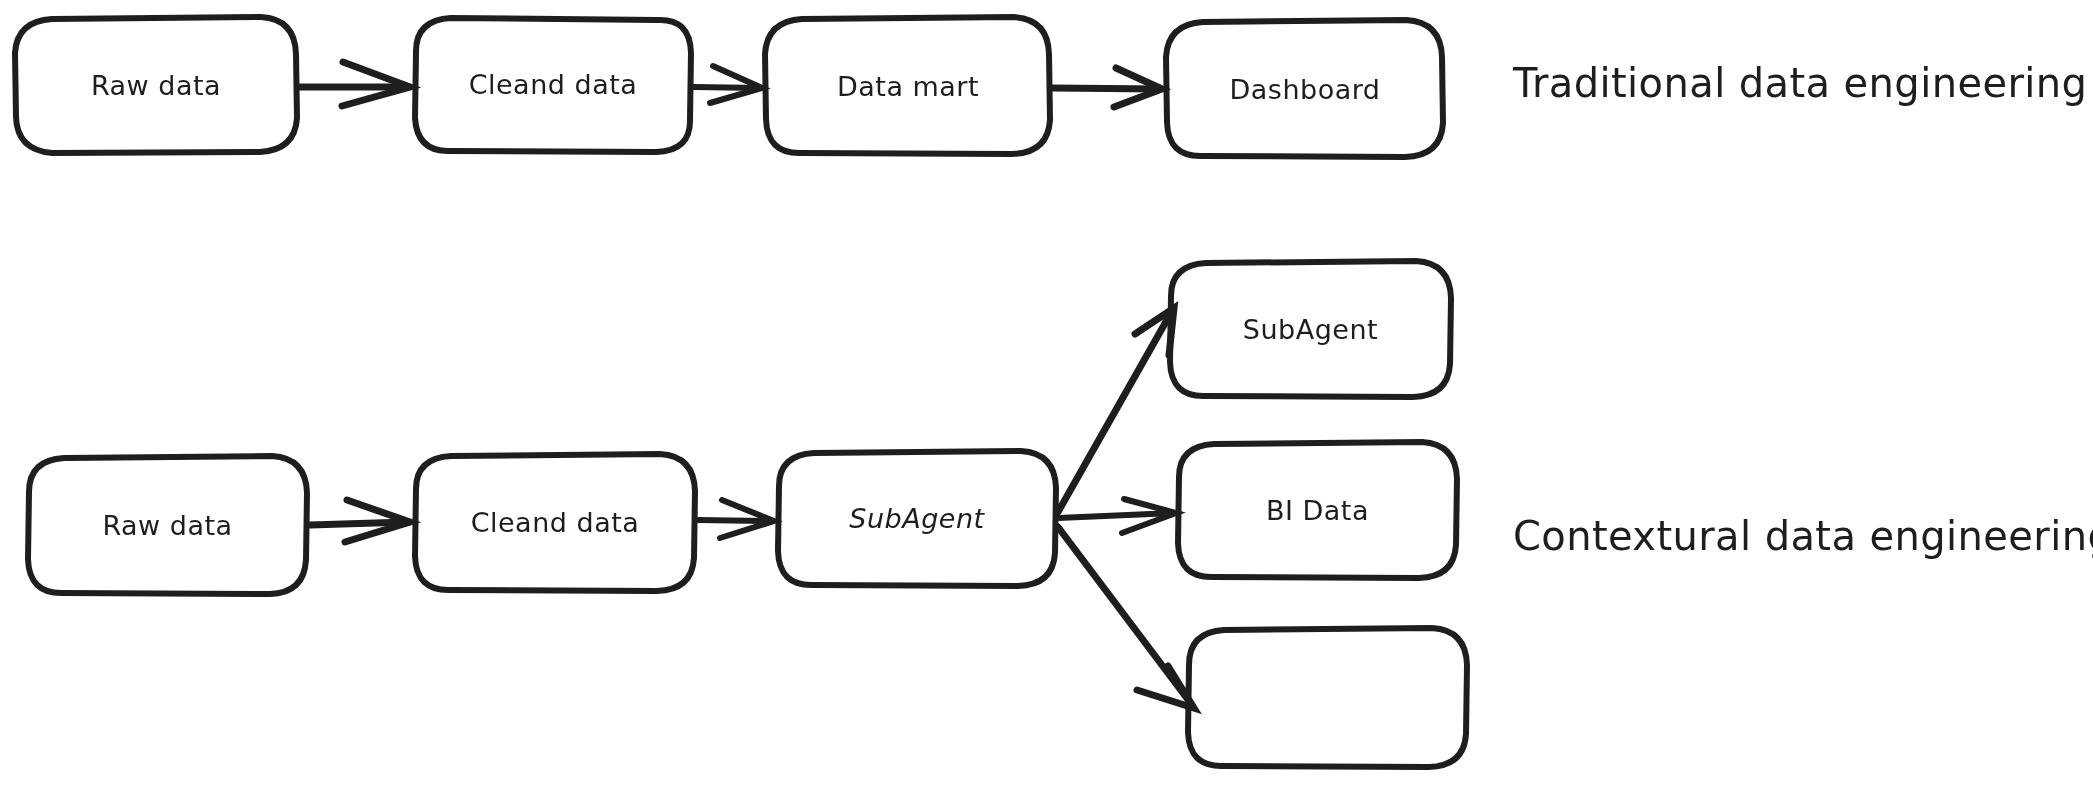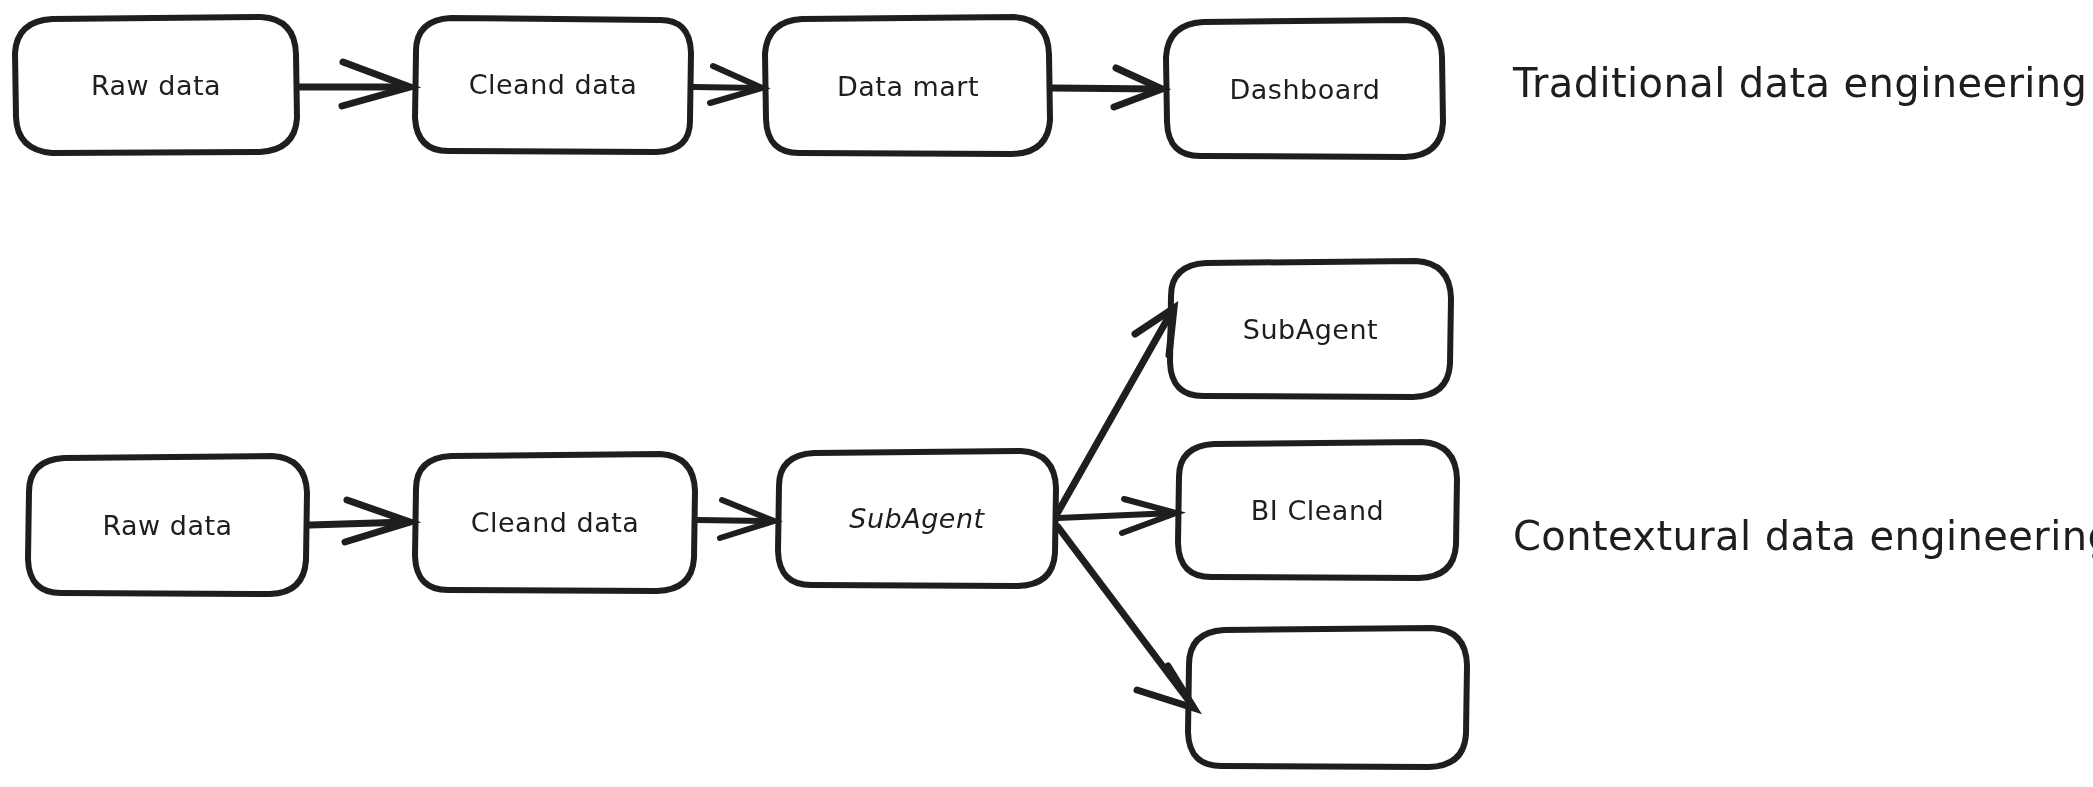--- a/index.html
+++ b/index.html
@@ -120,17 +120,17 @@
   <div class="node-label" style="left:415px; top:18px; width:276px; height:134px;">Cleand data</div>
   <div class="node-label" style="left:766px; top:19px; width:284px; height:135px;">Data mart</div>
   <div class="node-label" style="left:1167px; top:22px; width:276px; height:135px;">Dashboard</div>
 
   <div class="side-label" style="left:1513px; top:60px;">Traditional data engineering</div>
 
   <div class="node-label" style="left:28px; top:457px; width:279px; height:137px;">Raw data</div>
   <div class="node-label" style="left:415px; top:455px; width:280px; height:136px;">Cleand data</div>
   <div class="node-label italicish" style="left:778px; top:452px; width:278px; height:134px;">SubAgent</div>
   <div class="node-label" style="left:1170px; top:262px; width:281px; height:135px;">SubAgent</div>
-  <div class="node-label" style="left:1178px; top:443px; width:279px; height:135px;">BI Cleand</div>
+  <div class="node-label" style="left:1178px; top:443px; width:279px; height:135px;">BI Data</div>
 
   <div class="side-label" style="left:1513px; top:513px;">Contextural data engineering</div>
 
 </div>
 
 </body></html>

